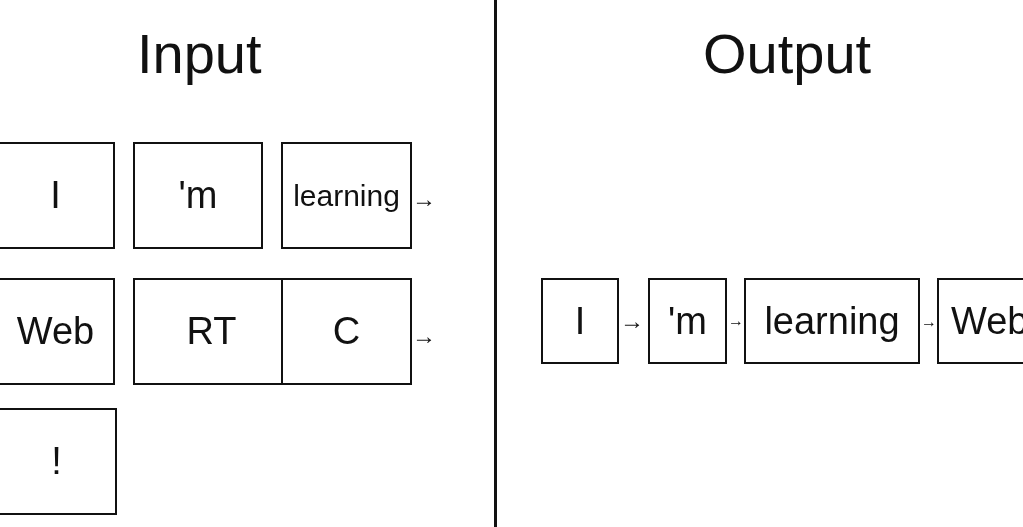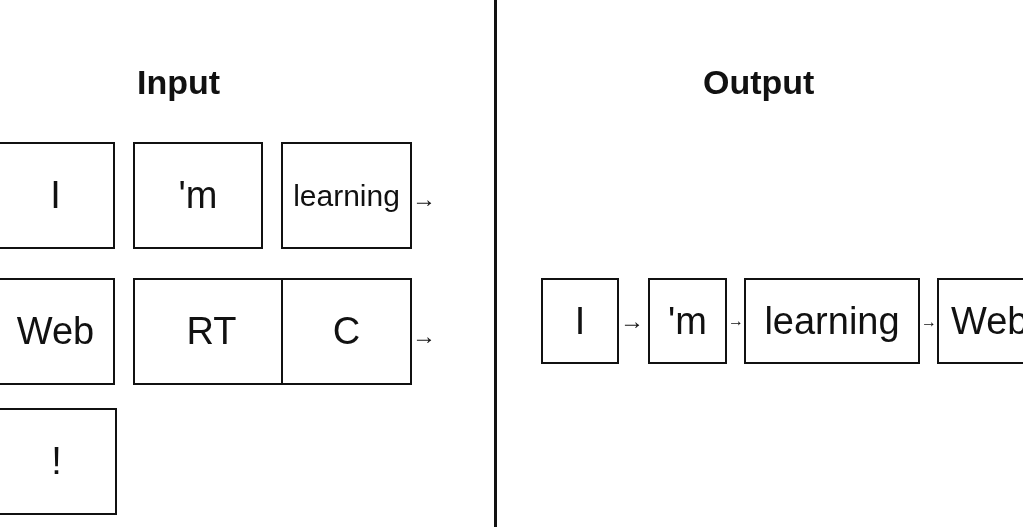--- a/index.html
+++ b/index.html
@@ -1,18 +1,18 @@
 <!DOCTYPE html>
 <html><head>
 <meta charset="utf-8">
 <style>
   html, body { margin: 0; padding: 0; background: #ffffff; }
   body { width: 1023px; height: 527px; position: relative; overflow: hidden;
          font-family: "Liberation Sans", "DejaVu Sans", sans-serif; color: #111; }
-  .title { position: absolute; top: 52px; font-size: 34px; font-weight: 700; line-height: 60px; }
+  .title { position: absolute; top: 24px; font-size: 56px; font-weight: 400; line-height: 60px; }
   .divider { position: absolute; left: 494px; top: 0; width: 3px; height: 527px; background: #111; }
   .box { position: absolute; border: 2px solid #111; box-sizing: border-box; background: #fff;
          display: flex; align-items: center; justify-content: center; font-size: 38px; white-space: nowrap; overflow: hidden; }
   .box.small { font-size: 30px; }
   .arrow { position: absolute; font-size: 24px; line-height: 24px; color: #111; }
 </style>
 </head>
 <body>
 
 <div>

